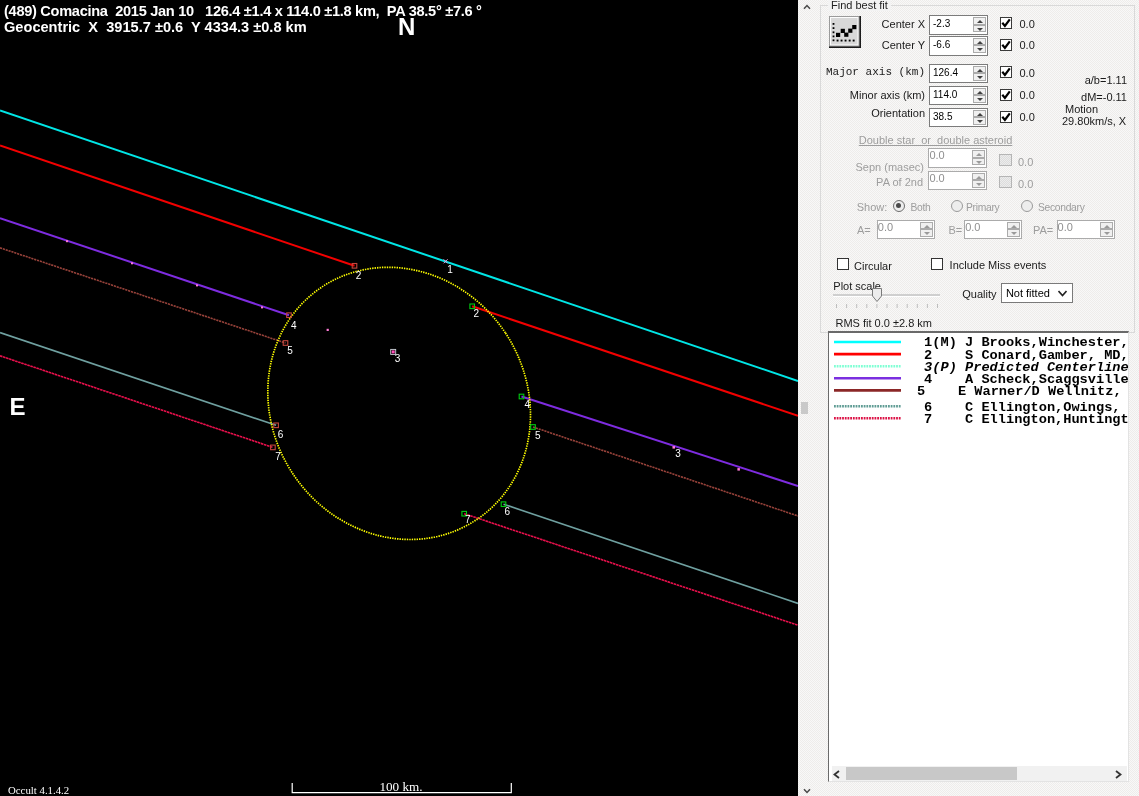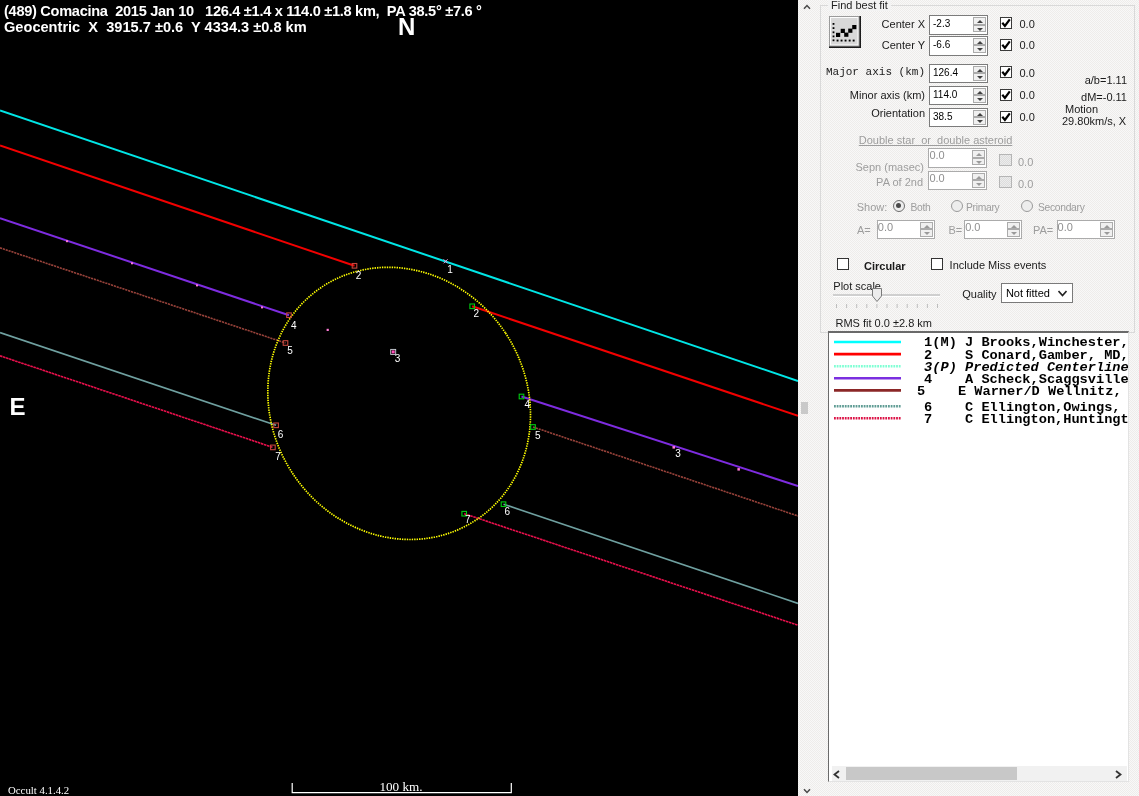--- a/index.html
+++ b/index.html
@@ -260,21 +260,21 @@
           <span class="spd"></span>
         </span></div>
 <div class="glbl" style="left:235px;top:224px;">PA=</div>
 <div class="dbox" style="left:258.6px;top:219.6px;width:56px;height:17.5px;"><span class="val">0.0</span>
  <span class="spin">
           <span class="spu"></span>
           <span class="spd"></span>
         </span></div>
 
 <div class="cb" style="left:38.6px;top:257.7px;border-color:#333;"></div>
-<div class="lbl" style="left:66px;top:259.5px;font-weight:bold;">Circular</div>
+<div class="lbl" style="left:56px;top:259.5px;">Circular</div>
 <div class="cb" style="left:133.1px;top:257.7px;border-color:#333;"></div>
 <div class="lbl" style="left:151.6px;top:259px;">Include Miss events</div>
 
 <div class="lbl" style="left:35.3px;top:279.5px;">Plot scale</div>
 <div style="position:absolute;left:34.7px;top:293.5px;width:107px;height:2px;background:#cFcFcF;border-bottom:1px solid #fff;"></div>
 <svg style="position:absolute;left:74px;top:288px;" width="10" height="14" viewBox="0 0 10 14">
         <path d="M0.5 0.5 H9.5 V8 L5 13.5 L0.5 8 Z" fill="#ececec" stroke="#7a7a7a"></path>
       </svg>
 <svg style="position:absolute;left:38px;top:303.5px;" width="104" height="4" viewBox="0 0 104 4">
 <g stroke="#bdbdbd">

